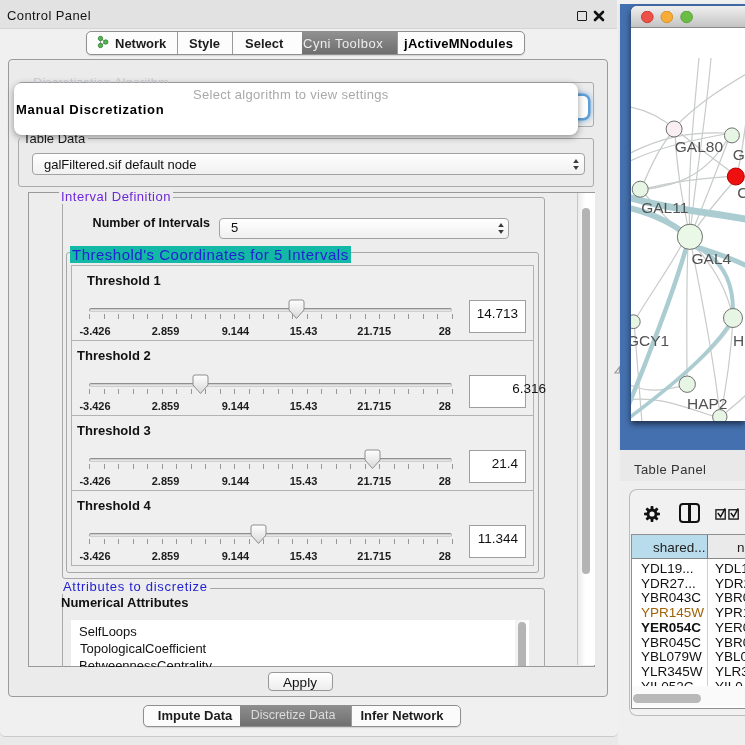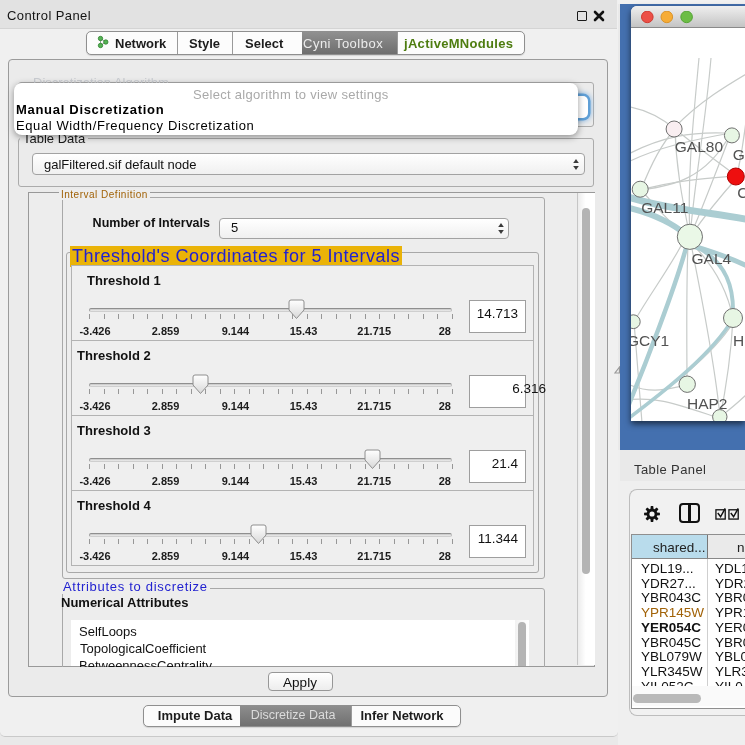--- a/index.html
+++ b/index.html
@@ -31,21 +31,21 @@
   <svg class="abs" style="left:97px;top:35px;" width="12" height="14" viewBox="0 0 12 14">
     <path d="M3.5 3.5 L3.5 10.5 M3.5 3.5 L8.8 7 M3.5 10.5 L8.8 7" stroke="#9a9a9a" stroke-width="1"></path>
     <circle cx="3.5" cy="3.5" r="2.2" fill="#55b455" stroke="#2c7d2c" stroke-width="0.8"></circle>
     <circle cx="3.5" cy="10.5" r="2.2" fill="#55b455" stroke="#2c7d2c" stroke-width="0.8"></circle>
     <circle cx="8.8" cy="7" r="2.2" fill="#55b455" stroke="#2c7d2c" stroke-width="0.8"></circle>
   </svg>
   <div class="txt" style="left:115px;top:36px;font-size:13px;font-weight:bold;color:#1c1c1c;">Network</div>
   <div class="txt" style="left:189px;top:36px;font-size:13px;font-weight:bold;color:#1c1c1c;">Style</div>
   <div class="txt" style="left:245px;top:36px;font-size:13px;font-weight:bold;color:#1c1c1c;">Select</div>
   <div class="txt" style="left:303px;top:36px;font-size:13px;letter-spacing:0.5px;color:#ececec;">Cyni Toolbox</div>
-  <div class="txt" style="left:404px;top:36px;font-size:13px;font-weight:bold;letter-spacing:0.3px;color:#4d7c0f;">jActiveMNodules</div>
+  <div class="txt" style="left:404px;top:36px;font-size:13px;font-weight:bold;letter-spacing:0.3px;color:#000000;">jActiveMNodules</div>
 
   <div class="abs" style="left:8px;top:59px;width:600px;height:638px;background:#ebebeb;border:1px solid #9b9b9b;border-radius:4px;box-sizing:border-box;"></div>
 
   <div class="abs" style="left:18px;top:82px;width:574px;height:43px;border:1px solid #ababab;border-radius:3px;"></div>
 
   <div class="abs" style="left:30px;top:96px;width:558px;height:22px;border-radius:5px;background:#fff;box-shadow:0 0 0 2.5px #5f9fd6,0 0 5px 3px #8cb8e2;"></div>
 
   <div class="abs" style="left:18px;top:138px;width:574px;height:47px;border:1px solid #ababab;border-radius:3px;"></div>
   <div class="txt" style="left:20px;top:131px;font-size:13px;color:#1a1a1a;background:#ebebeb;padding:0 3px;">Table Data</div>
   <div class="abs combo" style="left:32px;top:153px;width:553px;height:22px;background:linear-gradient(#ffffff,#f0f0f0);border:1px solid #a2a2a2;border-radius:4px;box-sizing:border-box;"></div>
@@ -54,32 +54,32 @@
     <path d="M3 0 L5.8 4 L0.2 4 Z" fill="#3a3a3a"></path>
       <path d="M3 11 L5.8 7 L0.2 7 Z" fill="#3a3a3a"></path>
   </svg>
 
   <div class="abs" style="left:28px;top:192px;width:567px;height:475px;background:#ededed;border:1px solid #999;box-sizing:border-box;overflow:hidden;"></div>
 
   <div class="abs" style="left:577px;top:193px;width:17px;height:472px;background:linear-gradient(to right,#ececec,#fff 45%,#fff);border-left:1px solid #c6c6c6;"></div>
   <div class="abs" style="left:582px;top:208px;width:8px;height:366px;background:#b4b4b4;border-radius:4px;"></div>
 
   <div class="abs" style="left:62px;top:197px;width:481px;height:380px;border:1px solid #a8a8a8;border-radius:3px;"></div>
-  <div class="txt" style="left:59px;top:189px;font-size:10px;letter-spacing:0.5px;color:#a16207;background:#ededed;padding:0 2px;">Interval Definition</div>
+  <div class="txt" style="left:59px;top:189px;font-size:13px;letter-spacing:0.5px;color:#6d28d9;background:#ededed;padding:0 2px;">Interval Definition</div>
 
   <div class="txt" style="left:210px;top:216px;transform:translateX(-100%);font-size:12.5px;font-weight:bold;color:#111;">Number of Intervals</div>
   <div class="abs" style="left:219px;top:218px;width:290px;height:21px;background:linear-gradient(#ffffff,#f0f0f0);border:1px solid #a2a2a2;border-radius:4px;box-sizing:border-box;"></div>
   <div class="txt" style="left:231px;top:220px;font-size:13px;color:#111;">5</div>
   <svg class="abs" style="left:498px;top:223px;" width="6" height="11" viewBox="0 0 6 11">
     <path d="M3 0 L5.8 4 L0.2 4 Z" fill="#3a3a3a"></path>
       <path d="M3 11 L5.8 7 L0.2 7 Z" fill="#3a3a3a"></path>
   </svg>
 
   <div class="abs" style="left:66px;top:252px;width:471px;height:319px;border:1px solid #a8a8a8;border-radius:3px;"></div>
-  <div class="txt" style="left:70px;top:246px;font-size:18px;letter-spacing:0.5px;color:#2222d0;background:#eab308;padding:0 2px;">Threshold's Coordinates for 5 Intervals</div>
+  <div class="txt" style="left:70px;top:246px;font-size:15px;letter-spacing:0.5px;color:#2222d0;background:#14b8a6;padding:0 2px;">Threshold's Coordinates for 5 Intervals</div>
 
   <div class="abs" style="left:71px;top:265px;width:463px;height:76px;background:#efefef;border:1px solid #b3b3b3;box-sizing:border-box;"></div>
     <div class="txt" style="left:87px;top:273px;font-size:13px;font-weight:bold;color:#111;">Threshold 1</div>
     <div class="abs" style="left:89px;top:308px;width:363px;height:4px;background:linear-gradient(#c4c4c4,#efefef);border-top:1px solid #8f8f8f;border-left:1px solid #9f9f9f;border-right:1px solid #bbb;border-bottom:1px solid #cfcfcf;border-radius:3px;box-sizing:border-box;"></div>
     <div class="abs" style="left:89px;top:314px;width:364px;height:5px;background:repeating-linear-gradient(to right,#979797 0 1px,transparent 1px 14.52px);"></div>
     <svg class="abs" style="left:288px;top:299px;" width="17" height="21" viewBox="0 0 17 21">
       <defs>
         <linearGradient id="tg0" x1="0" y1="0" x2="0" y2="1">
           <stop offset="0" stop-color="#ffffff"></stop>
           <stop offset="1" stop-color="#d8d8d8"></stop>
@@ -305,15 +305,14 @@
     <div class="txt" style="left:641px;top:678.6px;font-size:13.5px;color:#111;">YIL052C</div>
     <div class="txt" style="left:715px;top:678.6px;font-size:13.5px;color:#111;">YIL0</div>
 
   <div class="abs" style="left:632px;top:686px;width:113px;height:20px;background:#fafafa;"></div>
   <div class="abs" style="left:633px;top:694px;width:68px;height:9px;background:#b9b9b9;border-radius:5px;"></div>
 
   <div class="txt" style="left:33px;top:75px;font-size:13px;color:#c9ccd1;">Discretization Algorithm</div>
   <div class="abs" style="left:14px;top:83px;width:564px;height:52px;background:#fff;border-radius:8px;box-shadow:0 2px 7px rgba(0,0,0,0.4);"></div>
   <div class="txt" style="left:193px;top:87px;font-size:13px;letter-spacing:0.3px;color:#a9a9a9;">Select algorithm to view settings</div>
   <div class="txt" style="left:16px;top:102px;font-size:13px;font-weight:bold;letter-spacing:0.7px;color:#000;">Manual Discretization</div>
-  <div class="txt" style="left:16px;top:117.5px;font-size:13px;letter-spacing:0.6px;color:#000;">Equal Width/Frequency Discretization</div>
 
 </div>
 
 </body></html>

